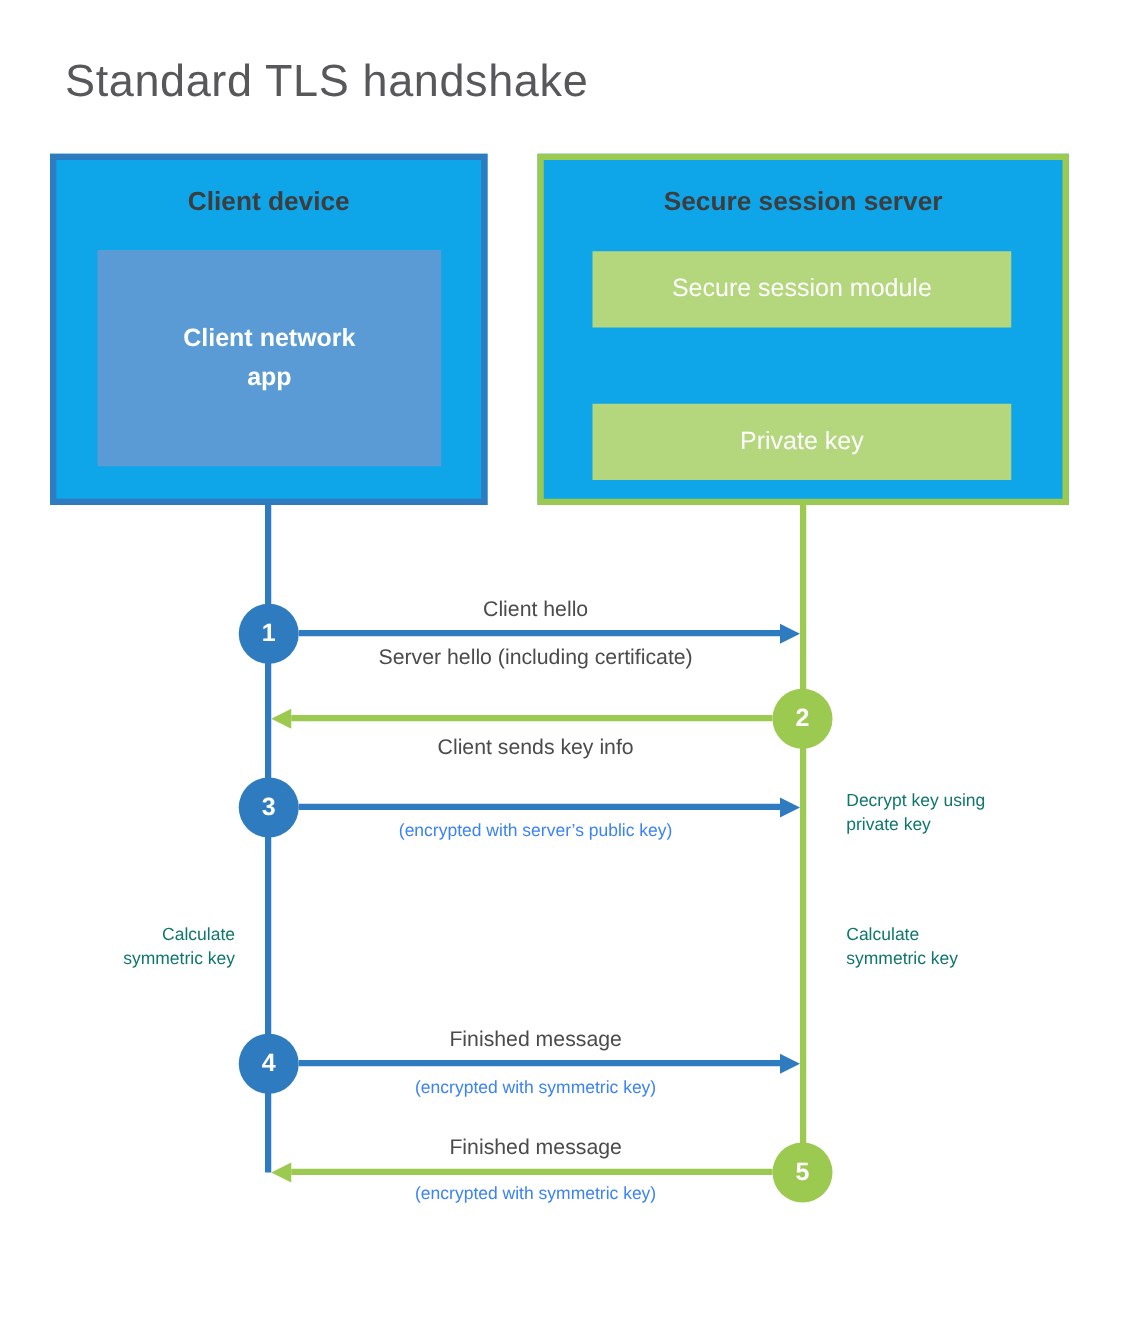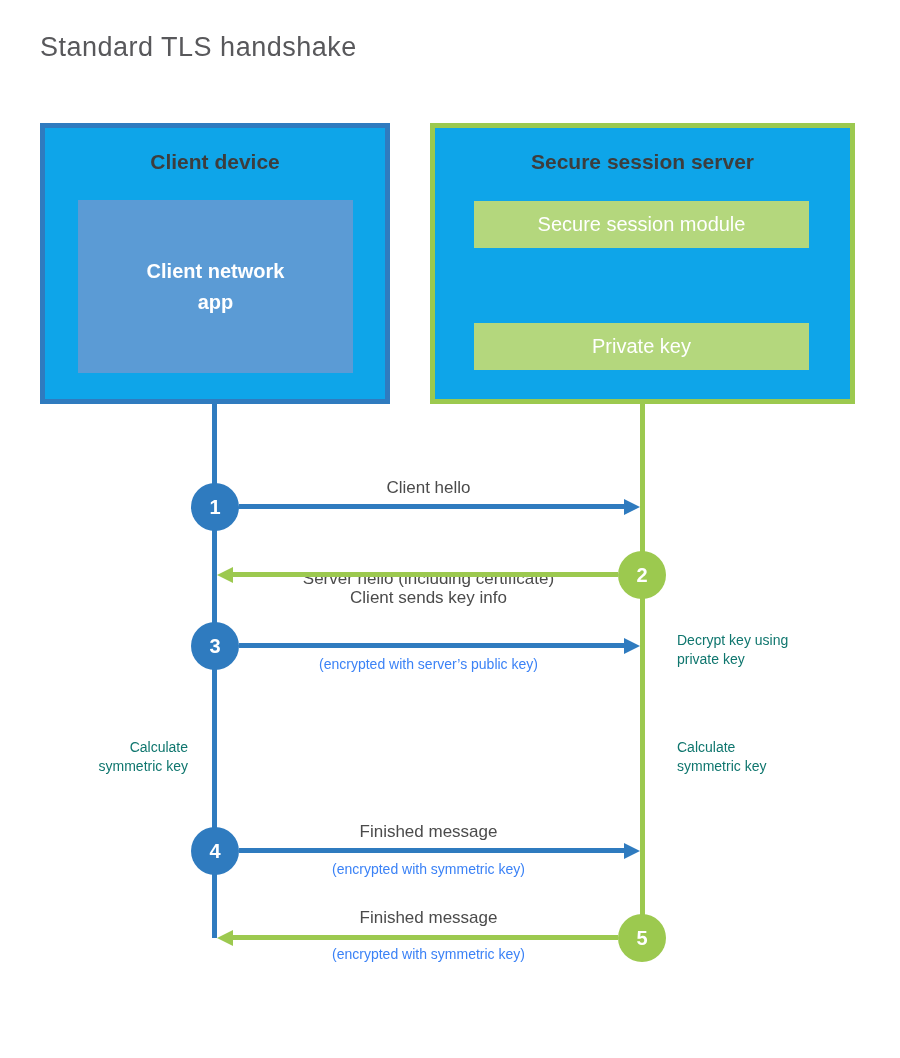--- a/index.html
+++ b/index.html
@@ -1,32 +1,32 @@
 <!DOCTYPE html>
 <html style="--blue: #2f7bbf; --blue-fill: #5b9bd5; --green: #9cc94f; --green-fill: #b4d77d;"><head>
 <meta charset="utf-8">
 <style>
   html,body{margin:0;padding:0;background:#fff;}
   .page{position:relative;width:900px;height:1058px;background:#ffffff;
         font-family:"Liberation Sans",sans-serif;overflow:hidden;}
 
-  .title{position:absolute;left:36px;top:28px;margin:4px;font-size:27px;font-weight:300;
+  .title{position:absolute;left:36px;top:28px;margin:16px;font-size:36px;font-weight:300;
          color:#58585b;letter-spacing:.5px;}
 
   
   .box{position:absolute;top:123px;height:281px;background:#0ea5e9;box-sizing:border-box;}
   .client-box{left:40px;width:350px;border:5px solid var(--blue);}
   .server-box{left:430px;width:425px;border:5px solid var(--green);}
   .box-header{position:absolute;left:0;right:0;top:22px;text-align:center;
               font-size:21px;font-weight:bold;color:#3d3d3d;}
   .app-rect{position:absolute;left:33px;top:72px;width:275px;height:173px;
             background:var(--blue-fill);color:#fff;display:flex;flex-direction:column;
             align-items:center;justify-content:center;font-size:20px;line-height:1.55;
             text-align:center;font-weight:bold;}
-  .bar{position:absolute;left:39px;width:335px;height:47px;background:var(--green-fill);
+  .bar{position:absolute;left:39px;width:335px;height:61px;background:var(--green-fill);
        color:#fff;display:flex;align-items:center;justify-content:center;font-size:20px;}
   .bar1{top:73px}.bar2{top:134px}.bar3{top:195px}
 
   
   .lifeline{position:absolute;width:5px;z-index:1;}
   .client-lifeline{left:212px;top:404px;height:534px;background:var(--blue);}
   .server-lifeline{left:640px;top:404px;height:534px;background:var(--green);}
 
   
   .arrow-line{position:absolute;height:5px;z-index:2;}
@@ -52,21 +52,21 @@
                font-size:20px;font-weight:bold;display:flex;align-items:center;
                justify-content:center;z-index:3;}
   .c-blue{background:var(--blue);} .c-green{background:var(--green);}
   .c1{left:191px;top:483px;} .c2{left:618px;top:551px;} .c3{left:191px;top:622px;}
   .c4{left:191px;top:827px;} .c5{left:618px;top:914px;}
 
   
   .msg{position:absolute;left:215px;width:427px;text-align:center;font-size:17px;
        color:#4b4b4b;z-index:2;}
   .sub{font-size:14px;color:#3b82f6;}
-  .m1{top:478px;} .m2{top:569px;} .m3{top:588px;} .m3s{top:656px;}
+  .m1{top:478px;} .m2{top:516px;} .m3{top:588px;} .m3s{top:656px;}
   .m4{top:822px;} .m4s{top:861px;} .m5{top:908px;} .m5s{top:946px;}
 
   
   .note{position:absolute;font-size:14px;color:#0f766e;line-height:19px;z-index:2;}
   .note-calc-left{left:58px;width:130px;text-align:right;top:738px;}
   .note-decrypt{left:677px;width:150px;top:631px;}
   .note-calc-right{left:677px;width:150px;top:738px;}
 </style>
 </head>
 <body>

